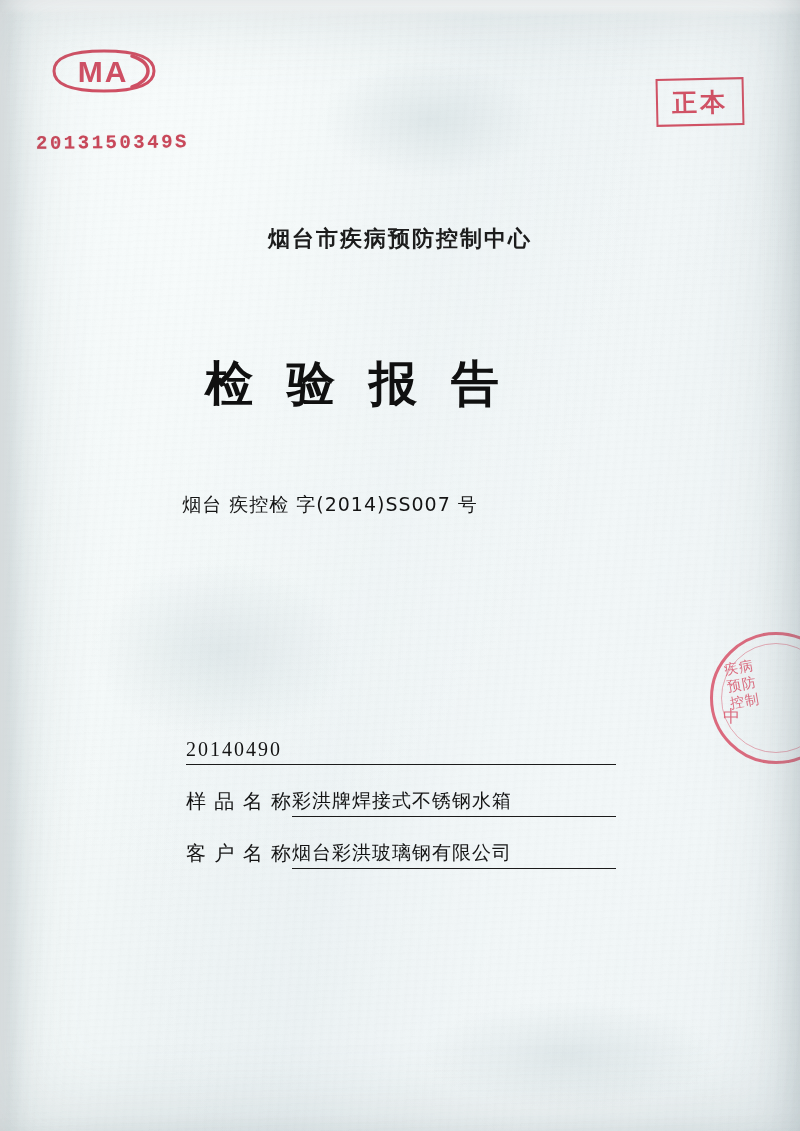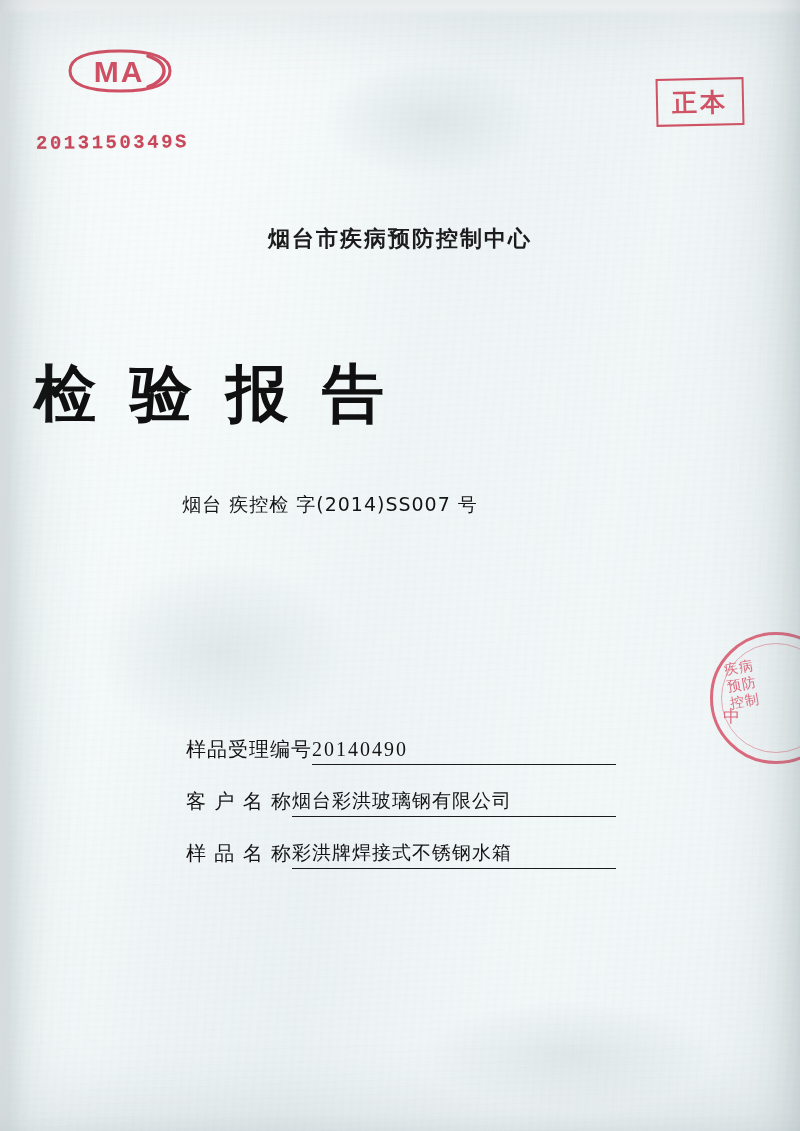--- a/index.html
+++ b/index.html
@@ -54,21 +54,21 @@
   #left-edge {
     position: absolute;
     top: 0; bottom: 0; left: 0;
     width: 10px;
     background: linear-gradient(90deg, #ffffff 0%, rgba(255,255,255,0) 100%);
   }
 
   
   #ma-stamp {
     position: absolute;
-    left: 64px;
+    left: 48px;
     top: 48px;
     width: 112px;
     height: 46px;
   }
   #ma-stamp svg { display: block; }
 
   #cert-number {
     position: absolute;
     left: 36px;
     top: 132px;
@@ -115,21 +115,22 @@
     color: #1c1c1c;
     font-family: "DejaVu Sans", sans-serif;
     font-weight: 600;
   }
 
   #report-title {
     position: absolute;
     top: 352px;
     left: 0;
     width: 704px;
-    font-size: 62px;
+    text-align: center;
+    font-size: 48px;
     font-weight: bold;
     letter-spacing: 34px;
     text-indent: 34px;
     color: #101010;
     font-family: "DejaVu Sans", sans-serif;
   }
 
   #report-no {
     position: absolute;
     top: 492px;
@@ -272,33 +273,32 @@
 
   <div id="seal">
     <div class="seal-inner"></div>
     <div class="seal-text">疾病预防控制</div>
     <div class="seal-center">中</div>
   </div>
 
   <div id="fields">
 
     <div class="field-row">
-      <span class="field-label">样品受理编号</span>
       <span class="field-value num">20140490</span>
+    </div>
+
+    <div class="field-row">
+      <span class="field-label">样 品 名 称</span>
+      <span class="field-value">彩洪牌焊接式不锈钢水箱</span>
     </div>
 
     <div class="field-row">
       <span class="field-label">客 户 名 称</span>
       <span class="field-value">烟台彩洪玻璃钢有限公司</span>
     </div>
 
-    <div class="field-row">
-      <span class="field-label">样 品 名 称</span>
-      <span class="field-value">彩洪牌焊接式不锈钢水箱</span>
-    </div>
-
   </div>
 
 
   <div id="top-edge"></div>
   <div id="left-edge"></div>
   <div id="vignette"></div>
 </div>
 
 </body></html>

